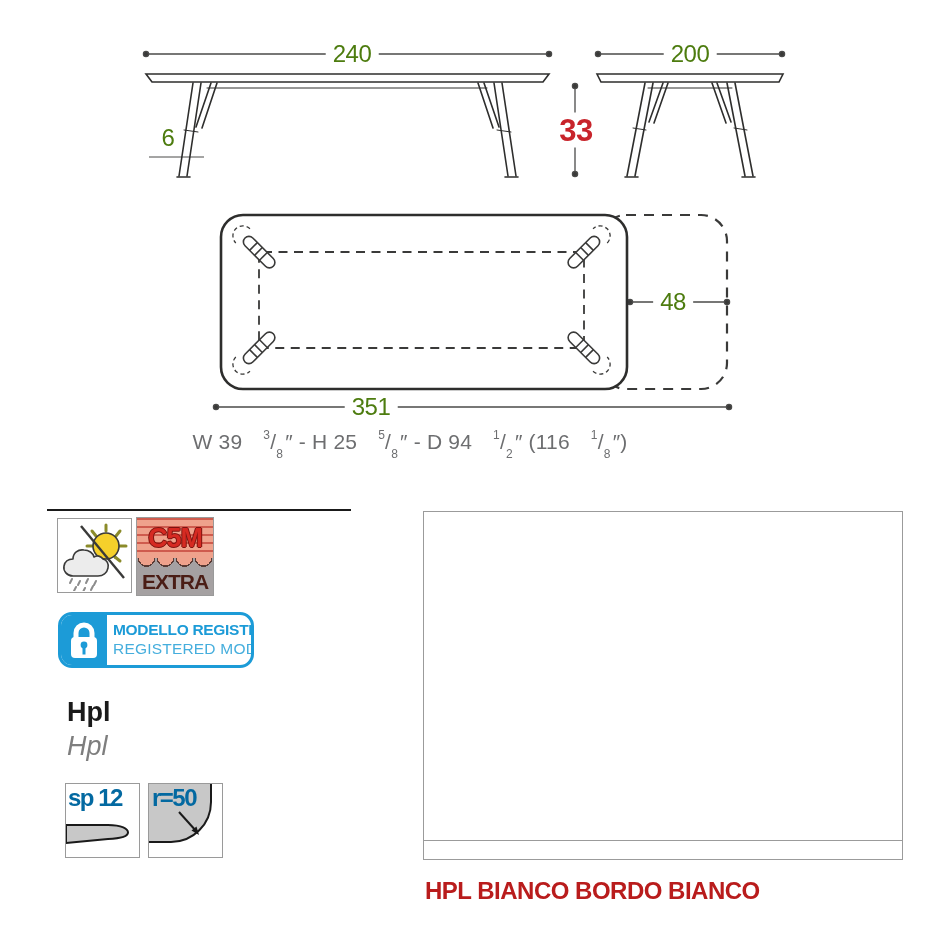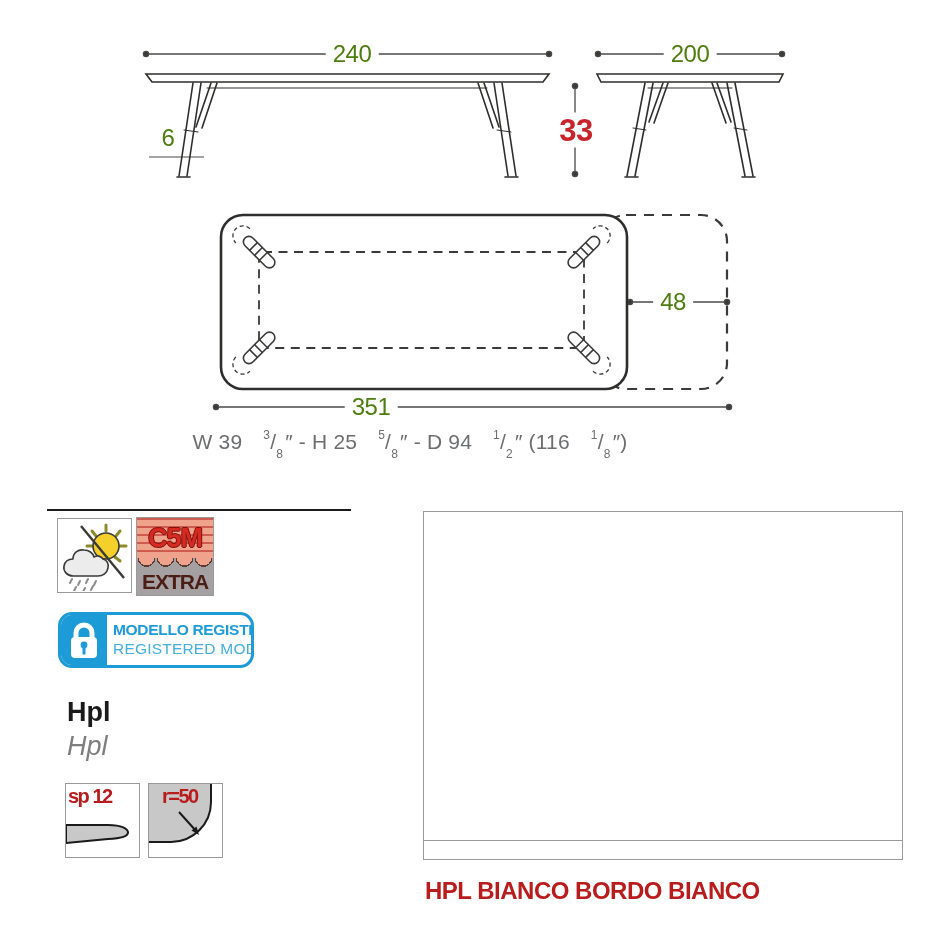--- a/index.html
+++ b/index.html
@@ -48,21 +48,21 @@
   .reg-line1{font-size:15.5px;font-weight:800;color:#1c9bd7;letter-spacing:-0.3px;line-height:1.2;white-space:nowrap;}
   .reg-line2{font-size:15.5px;font-weight:400;color:#45aedd;letter-spacing:0.2px;line-height:1.2;white-space:nowrap;}
 
   
   .hpl-bold{position:absolute;left:67px;top:697px;font-size:27px;font-weight:700;color:#1a1a1a;}
   .hpl-italic{position:absolute;left:67px;top:731px;font-size:27px;font-style:italic;color:#7e7e7e;}
 
   
   .sp12-box{left:65px;top:783px;width:75px;height:75px;}
   .r50-box{left:148px;top:783px;width:75px;height:75px;overflow:hidden;}
-  .mini-label{position:absolute;top:1px;left:2px;font-size:20px;font-weight:700;color:#b91c1c;
+  .mini-label{position:absolute;top:1px;left:2px;font-size:24px;font-weight:700;color:#0369a1;
               letter-spacing:-1.5px;line-height:1.1;white-space:nowrap;z-index:2;}
 
   
   .swatch{position:absolute;left:423px;top:511px;width:480px;height:349px;border:1px solid #9b9b9b;
           background:#ffffff;box-sizing:border-box;}
   .swatch-strip{position:absolute;left:0;right:0;bottom:0;height:18px;border-top:1px solid #9b9b9b;background:#ffffff;}
   .caption{position:absolute;left:425px;top:877px;font-size:24px;font-weight:700;color:#b91c1c;letter-spacing:-0.5px;}
 </style>
 </head>
 <body>
@@ -241,21 +241,21 @@
       <path d="M0,8 L42,8 C56,8 62,12 62,15.5 C62,19.5 54,21.5 42,22 L0,26 Z" fill="#c8c8c8" stroke="#1a1a1a" stroke-width="2" stroke-linejoin="round"></path>
     </svg>
   </div>
 
   <div class="icon-box r50-box abs">
     <svg class="abs" style="left:-2px;top:-2px" width="76" height="76" viewBox="0 0 76 76">
       <path d="M-2,-2 L64,-2 L64,20 A40,40 0 0 1 24,60 L-2,60 Z" fill="#c8c8c8" stroke="#1a1a1a" stroke-width="2"></path>
       <line x1="32" y1="30" x2="50" y2="50" stroke="#1a1a1a" stroke-width="2"></line>
       <path d="M52,53 L44.5,48.5 L49.5,44.5 Z" fill="#1a1a1a"></path>
     </svg>
-    <div class="mini-label" style="left:13px">r=50</div>
+    <div class="mini-label" style="left:3px">r=50</div>
   </div>
 
   <div class="swatch">
     <div class="swatch-strip"></div>
   </div>
   <div class="caption">HPL BIANCO BORDO BIANCO</div>
 
 </div>
 
 </body></html>

